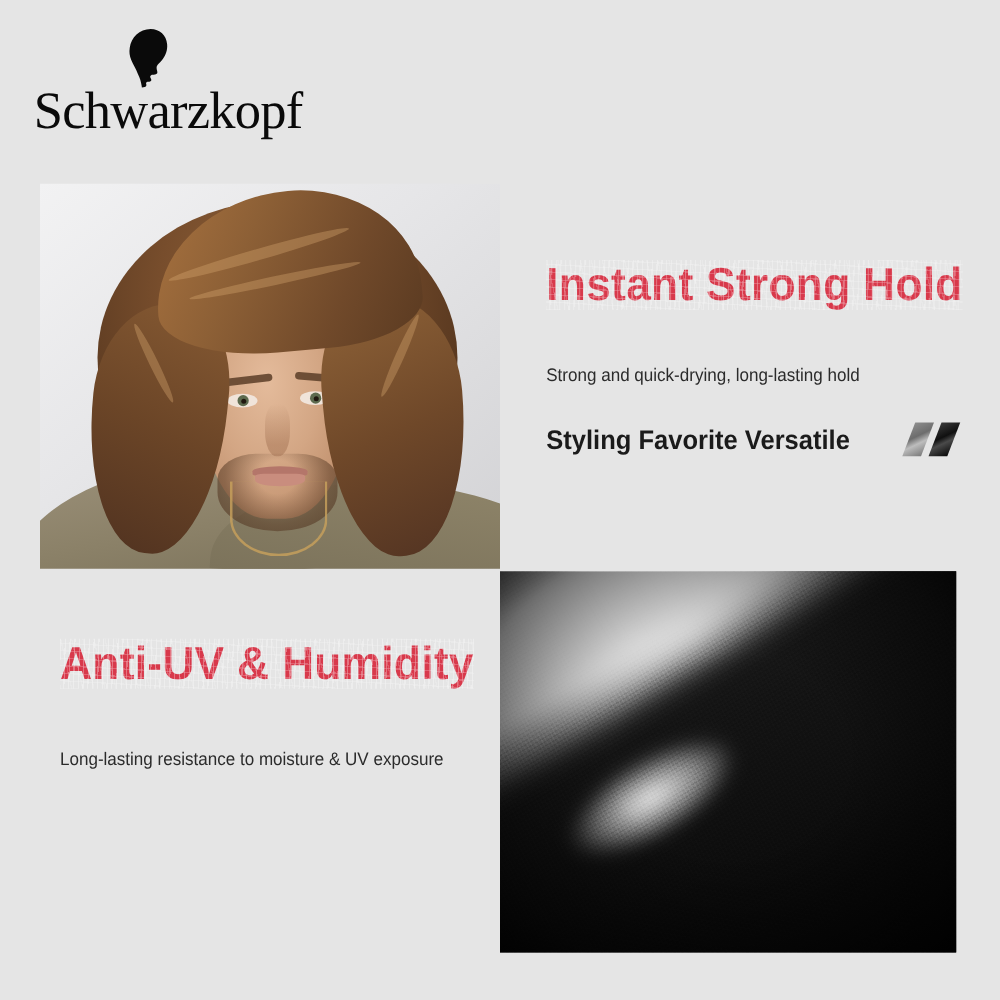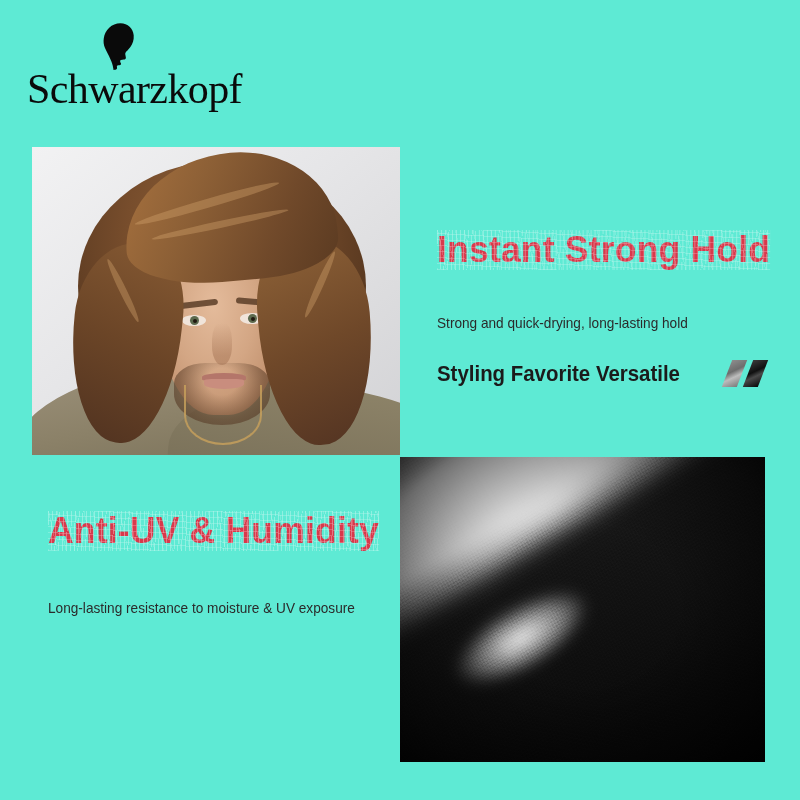--- a/index.html
+++ b/index.html
@@ -3,21 +3,21 @@
 <meta charset="utf-8">
 <style>
   html,body{margin:0;padding:0;}
   body{
     width:800px;height:800px;
     background:#ffffff;
     font-family:"Liberation Sans", sans-serif;
     overflow:hidden;
     position:relative;
   }
-  #poster{position:absolute;left:0;top:0;width:800px;height:800px;background:#5eead4;}
+  #poster{position:absolute;left:0;top:0;width:800px;height:800px;background:#e5e5e5;}
 
   
   .logo{position:absolute;left:27px;top:22px;width:182px;height:96px;}
   .logo-head{position:absolute;left:72px;top:0px;width:40px;height:52px;}
   .logo-word{
     position:absolute;left:0;top:44px;width:182px;
     font-family:"Liberation Serif", serif;
     font-size:42px;line-height:46px;font-weight:400;color:#0a0a0a;
     letter-spacing:-0.6px;white-space:nowrap;
   }
@@ -146,21 +146,21 @@
       repeating-linear-gradient(149deg, rgba(0,0,0,.20) 0 1px, rgba(255,255,255,0) 1px 3px),
       repeating-linear-gradient(11deg, rgba(255,255,255,.09) 0 1px, rgba(0,0,0,0) 1px 4px);
   }
   .ps-vig{
     position:absolute;inset:0;
     background:radial-gradient(ellipse at 50% 48%, rgba(0,0,0,0) 36%, rgba(0,0,0,.55) 82%, rgba(0,0,0,.86) 100%);
   }
 
   
   .blk{position:absolute;}
-  .blk-right{left:437px;top:208px;width:320px;margin-top:22px;}
+  .blk-right{left:437px;top:208px;width:320px;}
   .blk-left{left:48px;top:511px;width:320px;}
 
   .headline{
     font-family:"Liberation Sans Narrow","Liberation Sans", sans-serif;
     font-weight:700;font-size:37px;line-height:40px;
     color:#d8394b;white-space:nowrap;
     letter-spacing:0.2px;
     transform:scaleX(0.96);transform-origin:left center;
     position:relative;display:inline-block;
   }

